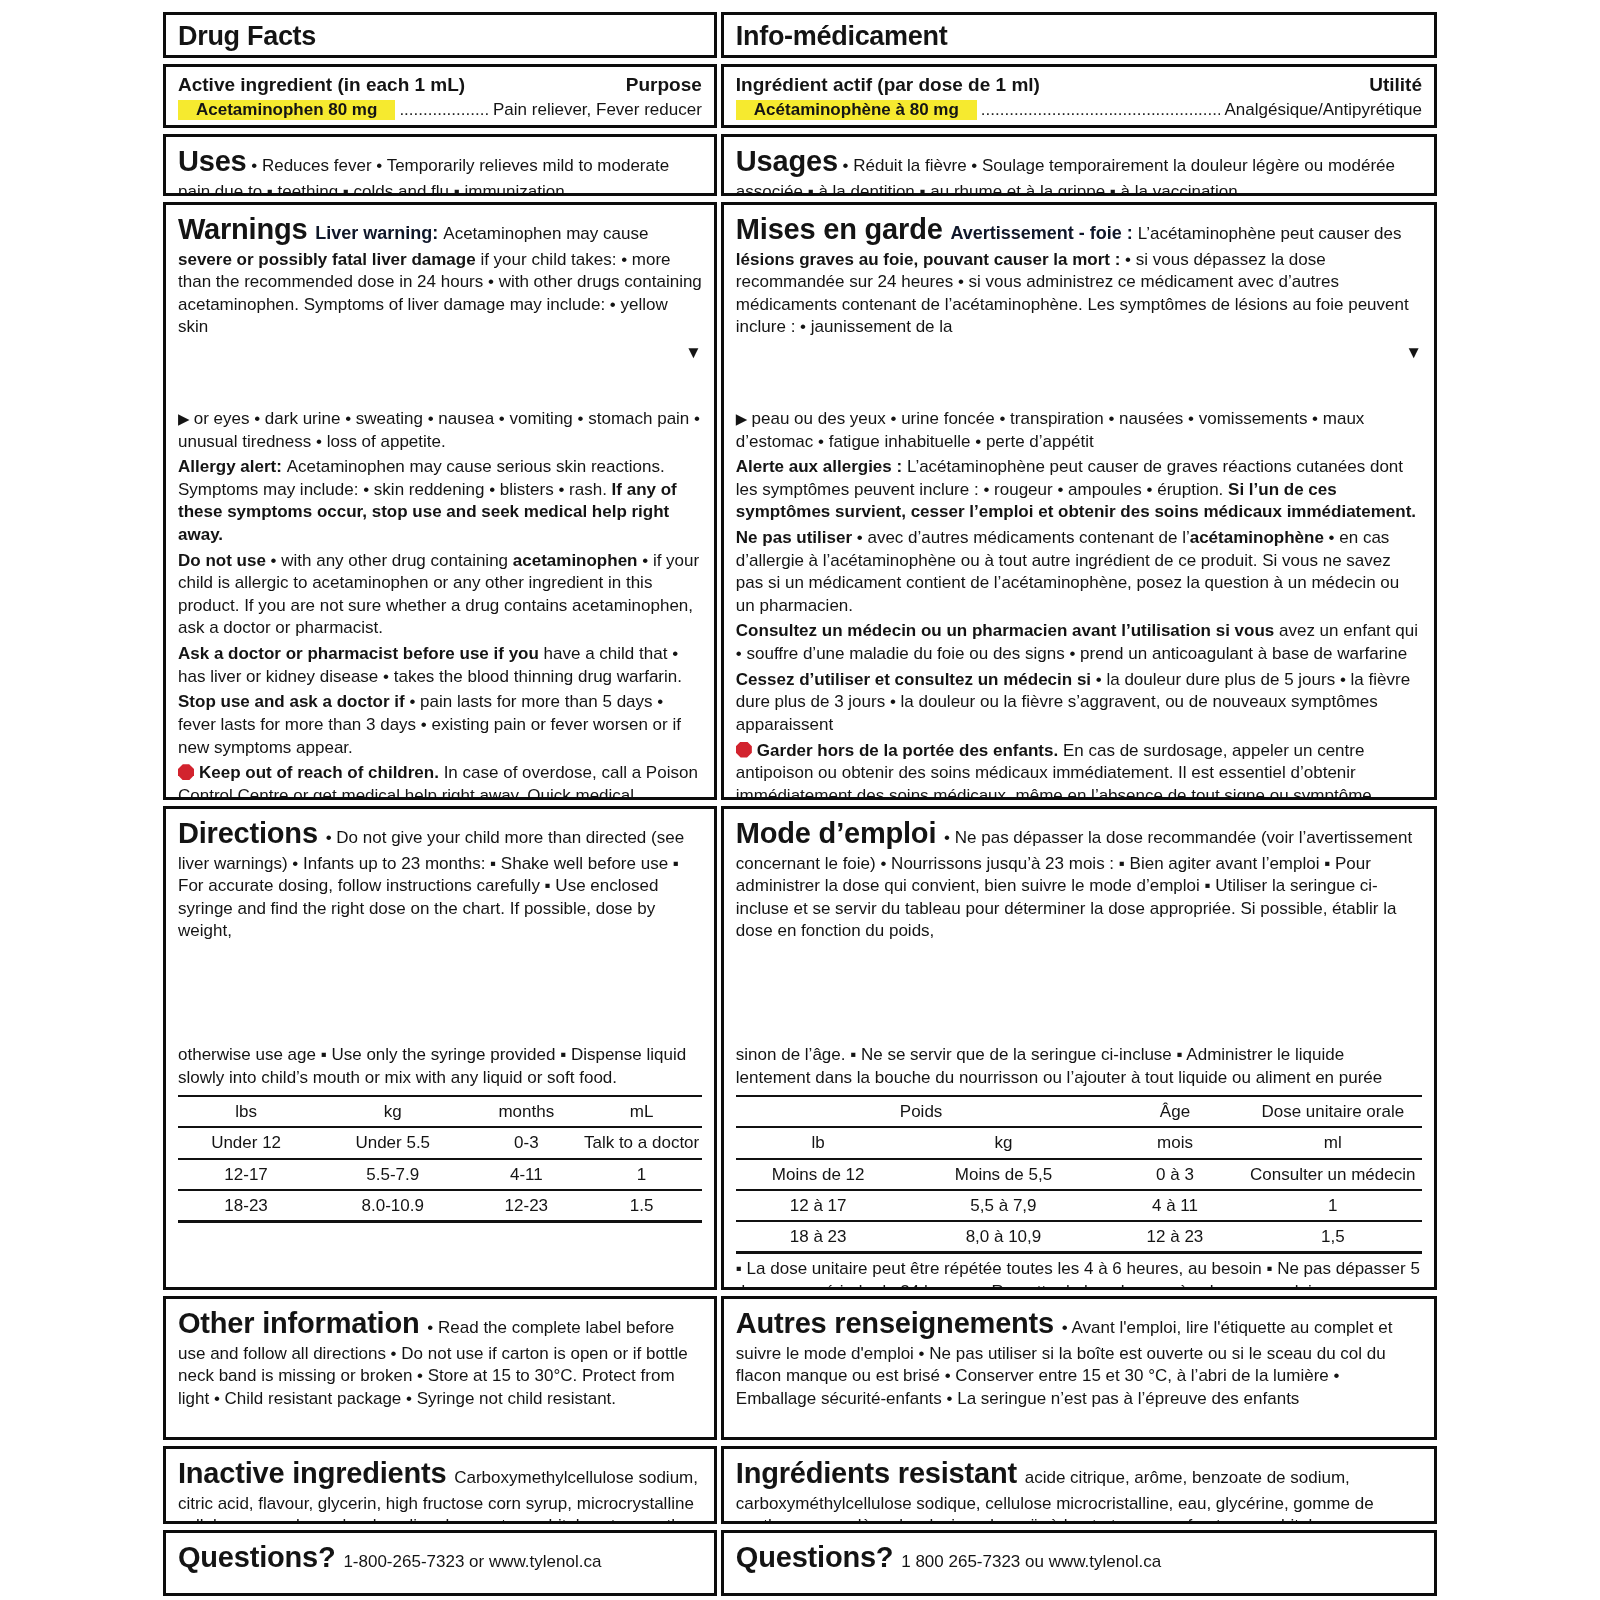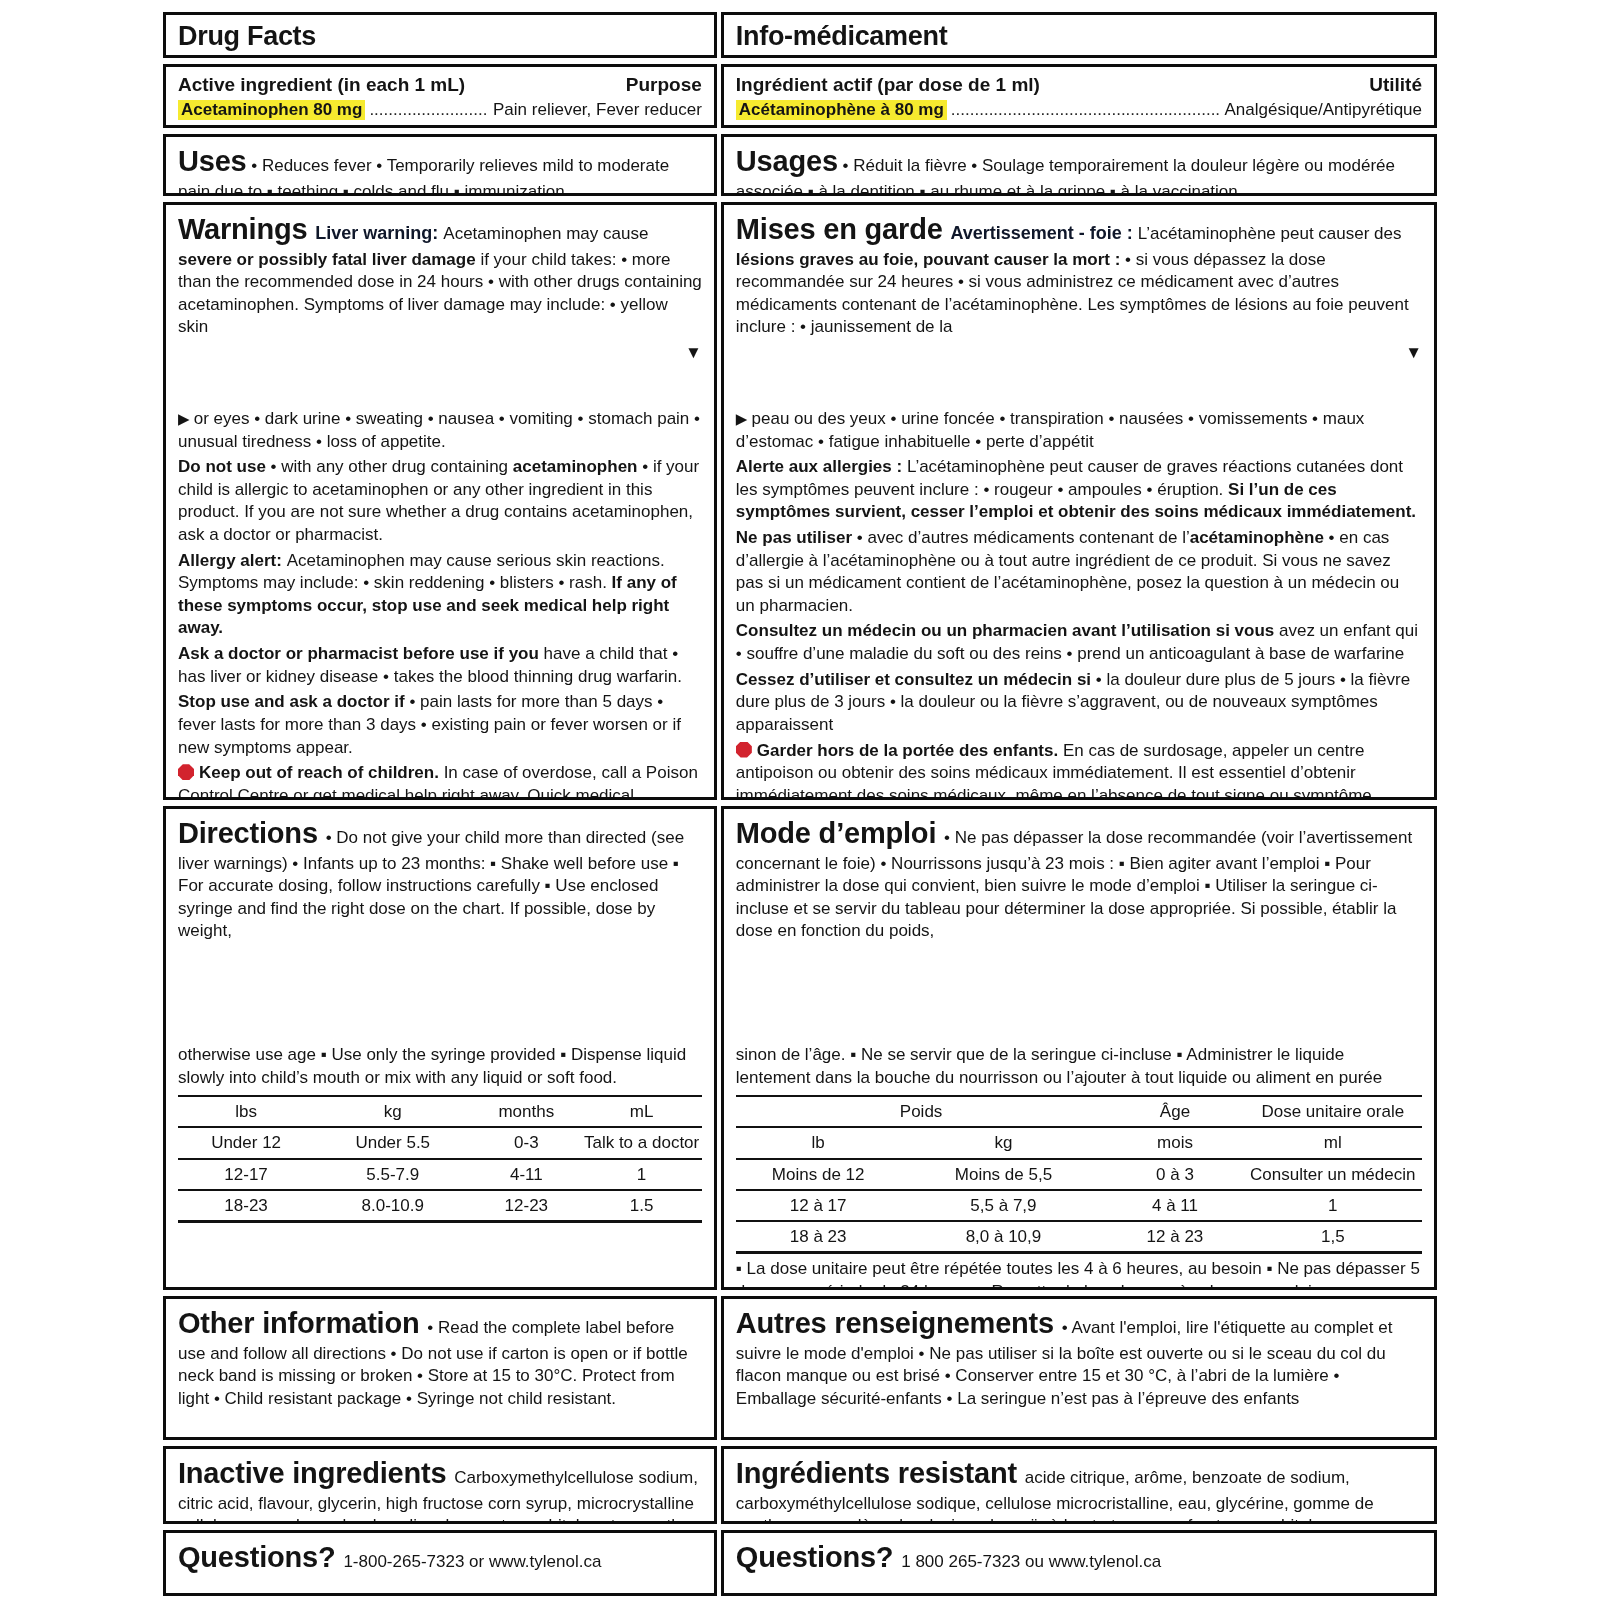--- a/index.html
+++ b/index.html
@@ -27,21 +27,21 @@
     clip-path:polygon(30% 0,70% 0,100% 30%,100% 70%,70% 100%,30% 100%,0 70%,0 30%);
     margin-right:5px;vertical-align:-2px;}
   .cont-down{text-align:right;font-size:17px;height:22px;line-height:22px;margin-top:2px;}
   .wrap-gap-warn{height:44px;}
   .wrap-gap-dir{height:98px;}
   .active-line1{display:flex;justify-content:space-between;align-items:baseline;font-size:19px;margin-top:2px;}
   .ai-label{font-weight:bold;}
   .ai-note{font-weight:bold;text-align:center;}
   .ai-purpose{font-weight:bold;}
   .active-line2{display:flex;align-items:baseline;font-size:17px;margin-top:4px;}
-  .hl{background:#f6ea2f;font-weight:bold;padding:0 3px;white-space:nowrap;}
+  .hl{background:#f6ea2f;font-weight:bold;padding:0 18px;white-space:nowrap;}
   .dots{flex:1;overflow:hidden;white-space:nowrap;margin:0 4px;color:#222;}
   .pv{white-space:nowrap;}
   table.dose{width:100%;border-collapse:collapse;margin:6px 0 4px;border-top:2px solid #111;}
   table.dose td{text-align:center;font-size:17px;line-height:1.25;padding:4px 2px;border-bottom:2px solid #111;}
   table.dose tr.last td{border-bottom:3px solid #111;}
 </style>
 </head>
 <body>
 
 <div class="sheet">
@@ -88,34 +88,34 @@
       <p class="para"><span class="h">Usages</span><span>  • Réduit la fièvre  • Soulage temporairement la douleur légère ou modérée associée ▪ à la dentition  ▪ au rhume et à la grippe  ▪ à la vaccination</span></p>
     </div>
   </div>
 
   <div class="row">
     <div class="box en h-warn">
       <p class="para"><span class="h">Warnings </span><span class="r">Liver warning: </span><span>Acetaminophen may cause </span><span class="b">severe or possibly fatal liver damage</span><span> if your child takes: • more than the recommended dose in 24 hours  • with other drugs containing acetaminophen. Symptoms of liver damage may include: • yellow skin</span></p>
       <div class="cont-down">▼</div>
       <div class="wrap-gap-warn"></div>
       <p class="para"><span class="arr">▶ </span><span> or eyes  • dark urine  • sweating  • nausea  • vomiting  • stomach pain  • unusual tiredness  • loss of appetite.</span></p>
+      <p class="para"><span class="b">Allergy alert: </span><span>Acetaminophen may cause serious skin reactions. Symptoms may include: • skin reddening  • blisters  • rash. </span><span class="b">If any of these symptoms occur, stop use and seek medical help right away.</span></p>
       <p class="para"><span class="b">Do not use </span><span> • with any other drug containing </span><span class="b">acetaminophen</span><span>  • if your child is allergic to acetaminophen or any other ingredient in this product. If you are not sure whether a drug contains acetaminophen, ask a doctor or pharmacist.</span></p>
-      <p class="para"><span class="b">Allergy alert: </span><span>Acetaminophen may cause serious skin reactions. Symptoms may include: • skin reddening  • blisters  • rash. </span><span class="b">If any of these symptoms occur, stop use and seek medical help right away.</span></p>
       <p class="para"><span class="b">Ask a doctor or pharmacist before use if you</span><span> have a child that • has liver or kidney disease  • takes the blood thinning drug warfarin.</span></p>
       <p class="para"><span class="b">Stop use and ask a doctor if</span><span>  • pain lasts for more than 5 days • fever lasts for more than 3 days  • existing pain or fever worsen or if new symptoms appear.</span></p>
       <p class="para"><span class="stop"></span><span class="b">Keep out of reach of children.</span><span> In case of overdose, call a Poison Control Centre or get medical help right away. Quick medical attention is critical even if you do not notice any signs or symptoms.</span></p>
     </div>
     <div class="box fr h-warn">
       <p class="para"><span class="h">Mises en garde </span><span class="r">Avertissement - foie : </span><span>L’acétaminophène peut causer des </span><span class="b">lésions graves au foie, pouvant causer la mort :</span><span> • si vous dépassez la dose recommandée sur 24 heures • si vous administrez ce médicament avec d’autres médicaments contenant de l’acétaminophène. Les symptômes de lésions au foie peuvent inclure : • jaunissement de la</span></p>
       <div class="cont-down">▼</div>
       <div class="wrap-gap-warn"></div>
       <p class="para"><span class="arr">▶ </span><span> peau ou des yeux  • urine foncée  • transpiration  • nausées  • vomissements  • maux d’estomac  • fatigue inhabituelle  • perte d’appétit</span></p>
       <p class="para"><span class="b">Alerte aux allergies : </span><span>L’acétaminophène peut causer de graves réactions cutanées dont les symptômes peuvent inclure :  • rougeur  • ampoules  • éruption. </span><span class="b">Si l’un de ces symptômes survient, cesser l’emploi et obtenir des soins médicaux immédiatement.</span></p>
       <p class="para"><span class="b">Ne pas utiliser </span><span> • avec d’autres médicaments contenant de l’</span><span class="b">acétaminophène</span><span>  • en cas d’allergie à l’acétaminophène ou à tout autre ingrédient de ce produit. Si vous ne savez pas si un médicament contient de l’acétaminophène, posez la question à un médecin ou un pharmacien.</span></p>
-      <p class="para"><span class="b">Consultez un médecin ou un pharmacien avant l’utilisation si vous</span><span> avez un enfant qui • souffre d’une maladie du soft ou des reins  • prend un anticoagulant à base de warfarine</span></p>
+      <p class="para"><span class="b">Consultez un médecin ou un pharmacien avant l’utilisation si vous</span><span> avez un enfant qui • souffre d’une maladie du foie ou des signs  • prend un anticoagulant à base de warfarine</span></p>
       <p class="para"><span class="b">Cessez d’utiliser et consultez un médecin si</span><span>  • la douleur dure plus de 5 jours • la fièvre dure plus de 3 jours  • la douleur ou la fièvre s’aggravent, ou de nouveaux symptômes apparaissent</span></p>
       <p class="para"><span class="stop"></span><span class="b">Garder hors de la portée des enfants.</span><span> En cas de surdosage, appeler un centre antipoison ou obtenir des soins médicaux immédiatement. Il est essentiel d’obtenir immédiatement des soins médicaux, même en l’absence de tout signe ou symptôme.</span></p>
     </div>
   </div>
 
   <div class="row">
     <div class="box en h-dir">
       <p class="para"><span class="h">Directions </span><span> • Do not give your child more than directed (see liver warnings)  • Infants up to 23 months:  ▪ Shake well before use  ▪ For accurate dosing, follow instructions carefully  ▪ Use enclosed syringe and find the right dose on the chart. If possible, dose by weight,</span></p>
       <div class="wrap-gap-dir"></div>
       <p class="para"><span>otherwise use age  ▪ Use only the syringe provided  ▪ Dispense liquid slowly into child’s mouth or mix with any liquid or soft food.</span></p>

